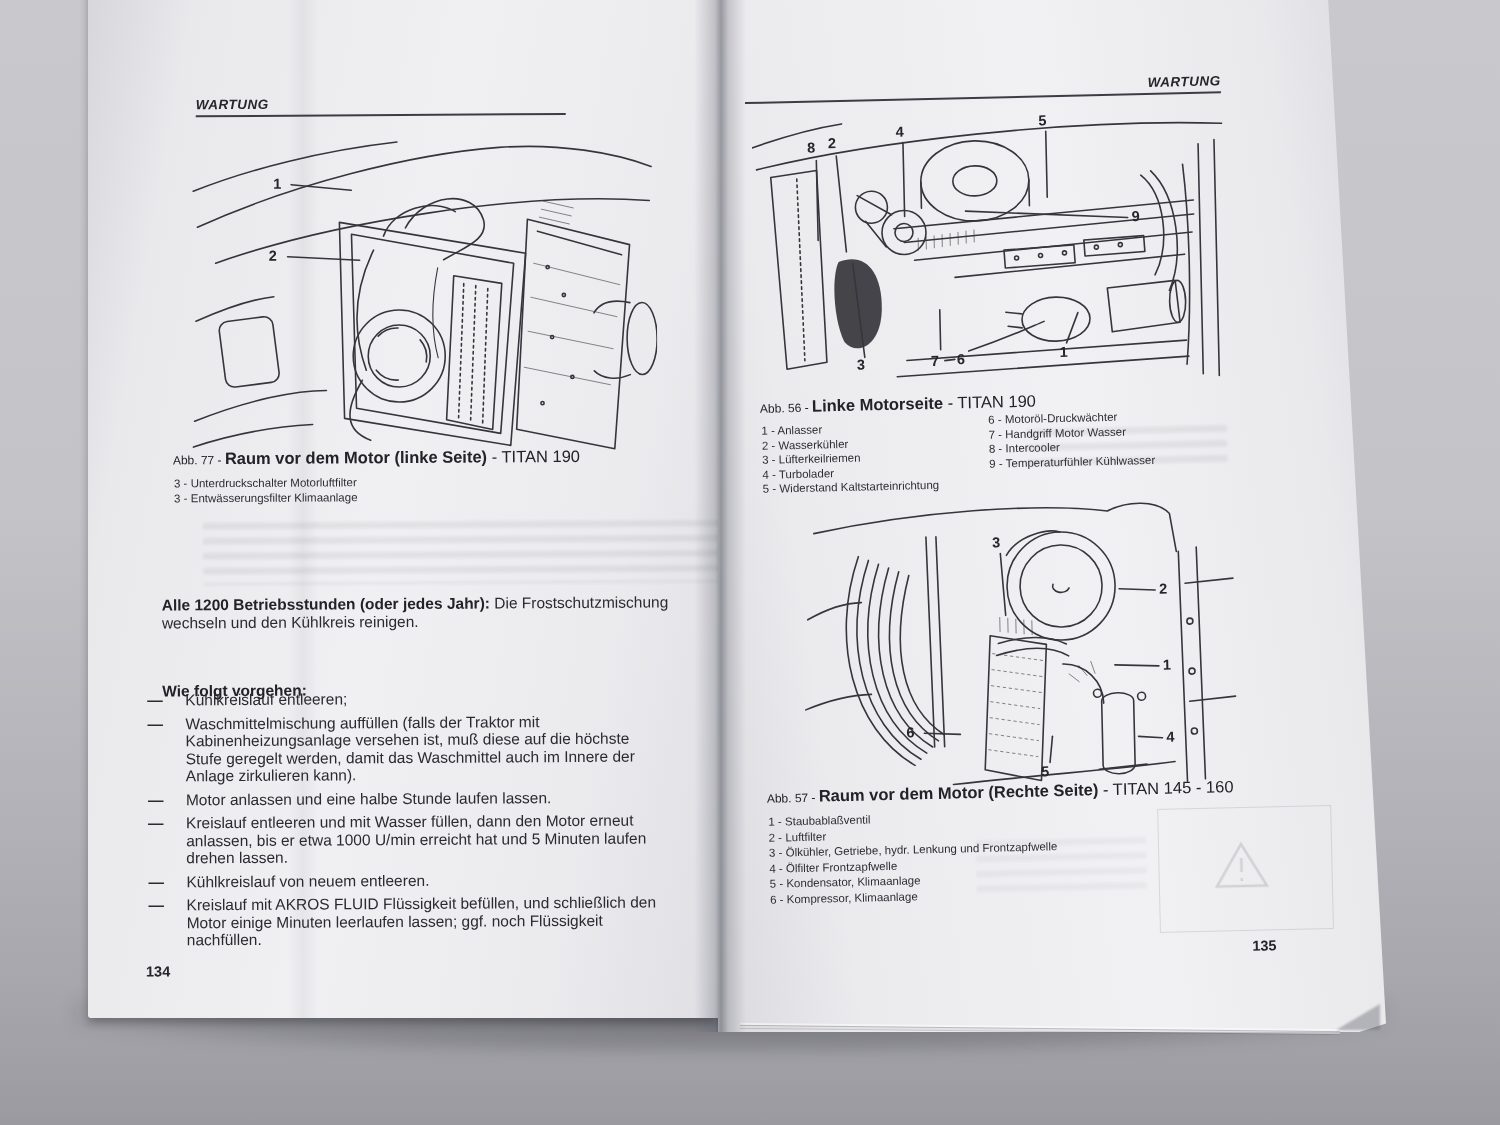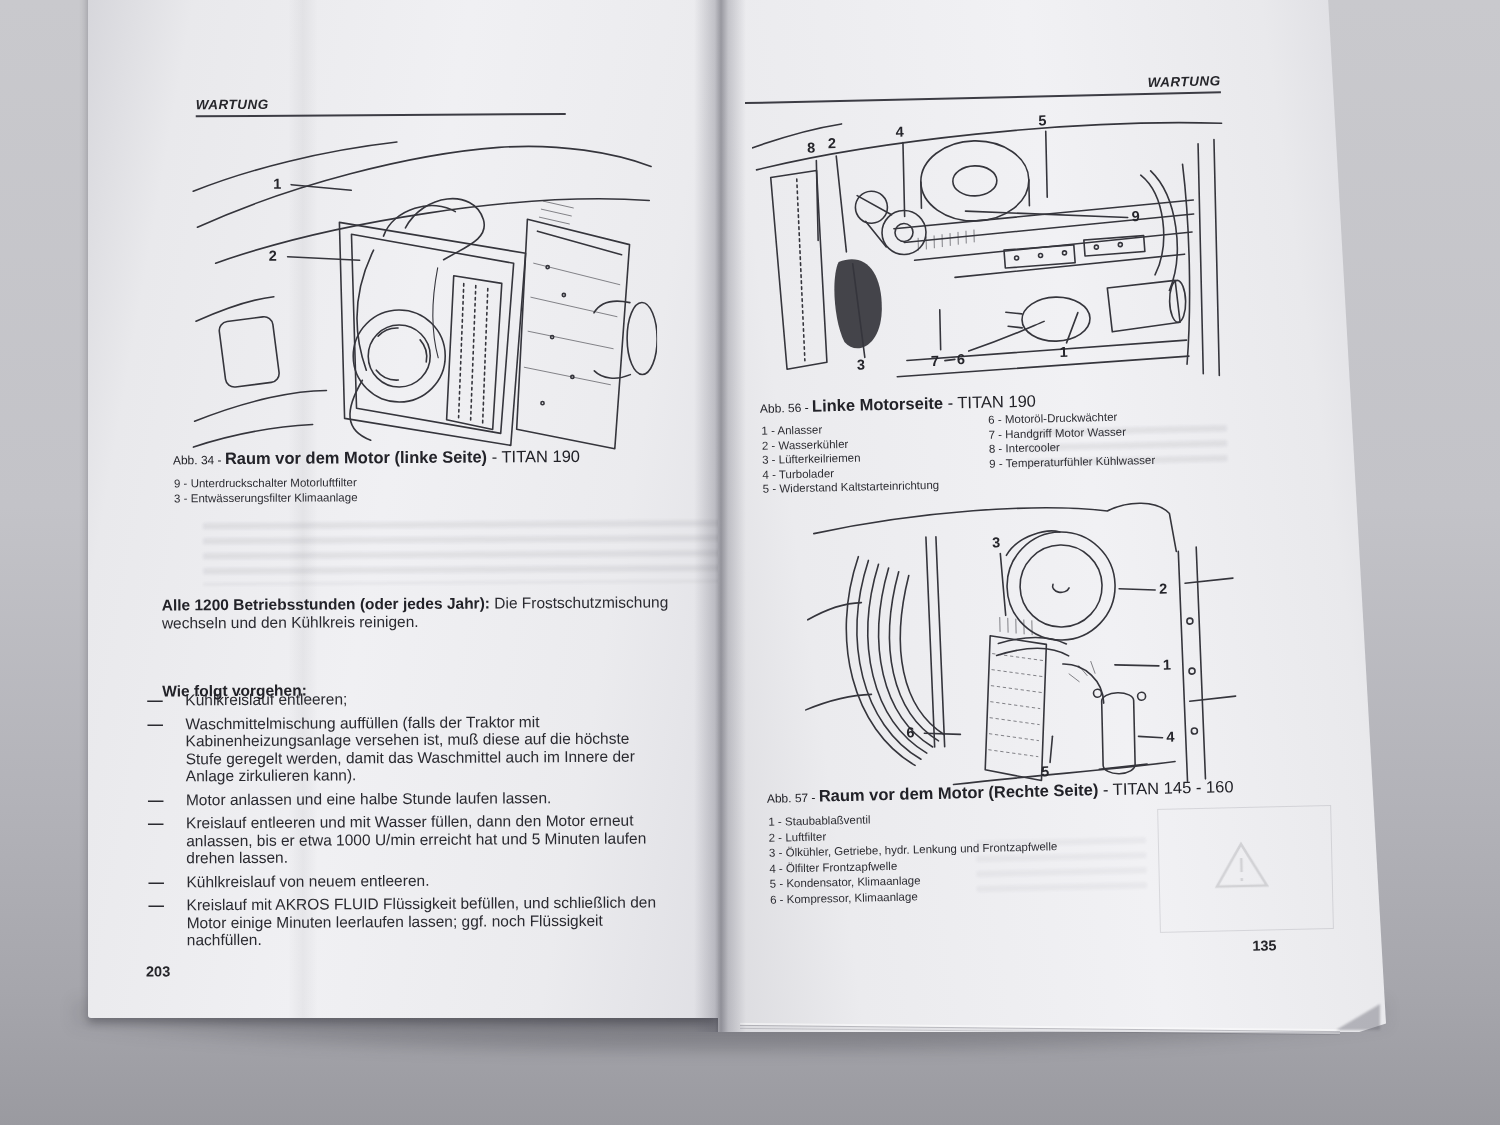--- a/index.html
+++ b/index.html
@@ -104,24 +104,24 @@
             <circle cx="350" cy="276" r="1.6"></circle>
             <path d="M100,56 L160,62"></path>
             <path d="M96,128 L168,132"></path>
           </g>
         </svg>
         <span class="callout" style="left:82px;top:48px;">1</span>
         <span class="callout" style="left:77px;top:120px;">2</span>
       </div>
 
       <div class="cap" style="left:85px;top:498px;">
-        <span class="pre">Abb. 34 - </span><span class="ttl">Raum vor dem Motor (linke Seite)</span><span class="suf"> - TITAN 190</span>
+        <span class="pre">Abb. 77 - </span><span class="ttl">Raum vor dem Motor (linke Seite)</span><span class="suf"> - TITAN 190</span>
       </div>
       <div class="legend" style="left:86px;top:525px;">
-        <div>9 - Unterdruckschalter Motorluftfilter</div>
+        <div>3 - Unterdruckschalter Motorluftfilter</div>
         <div>3 - Entwässerungsfilter Klimaanlage</div>
       </div>
 
       <div class="ghost" style="left:115px;top:572px;width:520px;height:62px;"></div>
 
       <div class="para" style="left:73px;top:645px;width:548px;">
         <span class="bold">Alle 1200 Betriebsstunden (oder jedes Jahr):</span><span> Die Frostschutzmischung wechseln und den Kühlkreis reinigen.</span>
       </div>
 
       <div class="para bold" style="left:73px;top:731px;">Wie folgt vorgehen:</div>
@@ -146,21 +146,21 @@
         <div class="step">
             <span class="mark">—</span>
             <span class="txt">Kühlkreislauf von neuem entleeren.</span>
           </div>
         <div class="step">
             <span class="mark">—</span>
             <span class="txt">Kreislauf mit AKROS FLUID Flüssigkeit befüllen, und schließlich den Motor einige Minuten leerlaufen lassen; ggf. noch Flüssigkeit nachfüllen.</span>
           </div>
       </div>
 
-      <div class="pagenum" style="left:55px;top:1012px;">203</div>
+      <div class="pagenum" style="left:55px;top:1012px;">134</div>
     </div>
   </div>
 
   <div class="page page-right">
     <div class="content tilt">
 
       <div class="hdr hdr-right">WARTUNG</div>
 
       <div class="fig" style="left:42px;top:148px;width:478px;height:288px;">
         <svg width="478" height="288" viewBox="0 0 478 288">

